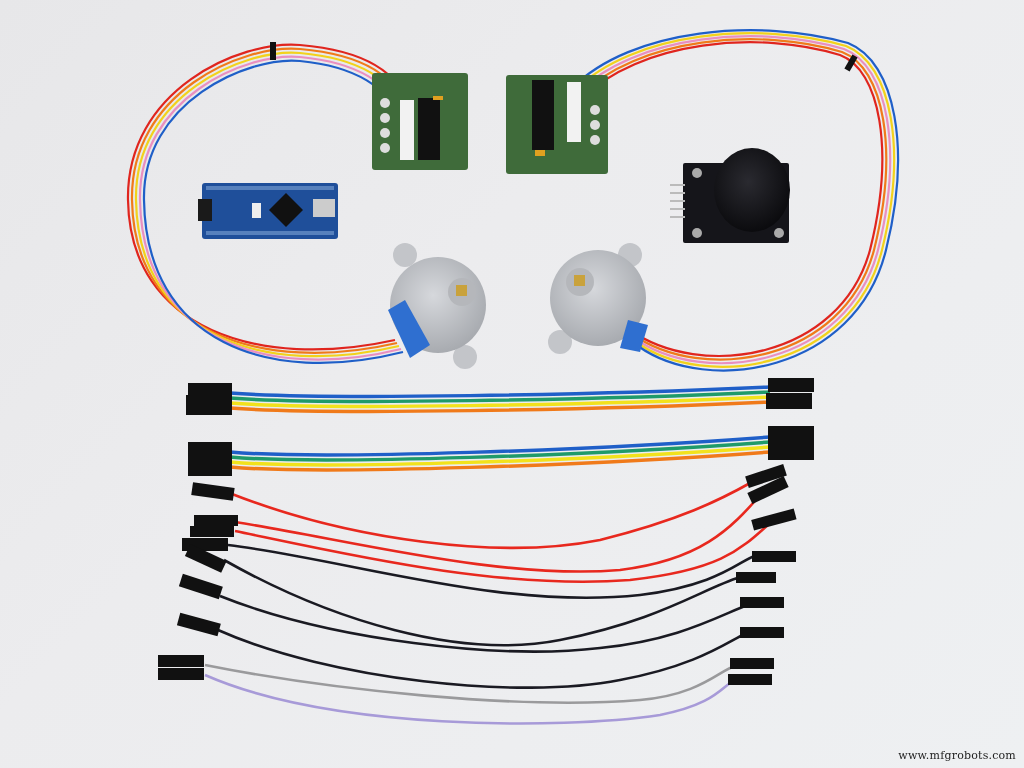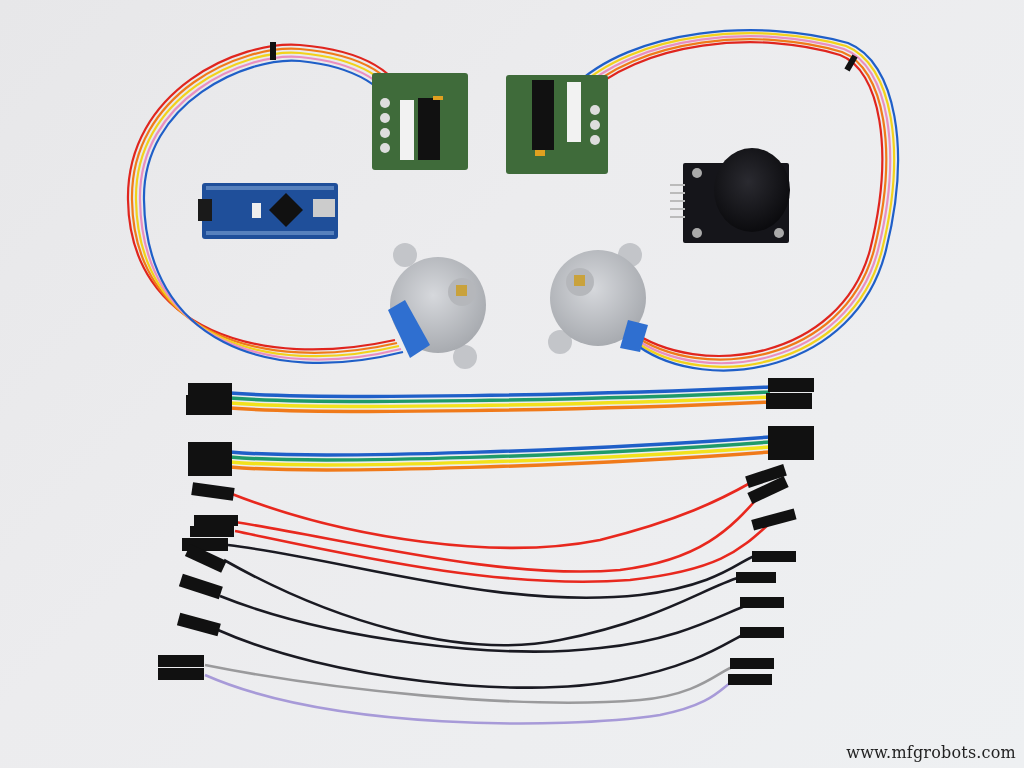--- a/index.html
+++ b/index.html
@@ -1,19 +1,19 @@
 <!DOCTYPE html>
 <html><head>
 <meta charset="utf-8">
 <style>
   html,body{margin:0;padding:0;}
   body{width:1024px;height:768px;overflow:hidden;font-family:"Liberation Sans",sans-serif;}
   .scene{position:relative;width:1024px;height:768px;background:linear-gradient(135deg,#e7e7e9 0%,#ececee 40%,#eef0f2 100%);}
   svg.photo{position:absolute;left:0;top:0;}
-  .watermark{position:absolute;right:8px;bottom:6px;font-family:"DejaVu Serif",serif;font-size:16px;color:#222;letter-spacing:0.2px;}
+  .watermark{position:absolute;right:8px;bottom:6px;font-family:"DejaVu Serif",serif;font-size:11px;color:#222;letter-spacing:0.2px;}
 </style>
 </head>
 <body>
 
 <div class="scene">
 <svg class="photo" width="1024" height="768" viewBox="0 0 1024 768">
   <defs>
     <radialGradient id="knob" cx="45%" cy="40%" r="60%">
       <stop offset="0%" stop-color="#2a2a30"></stop>
           <stop offset="100%" stop-color="#0b0b0e"></stop>

